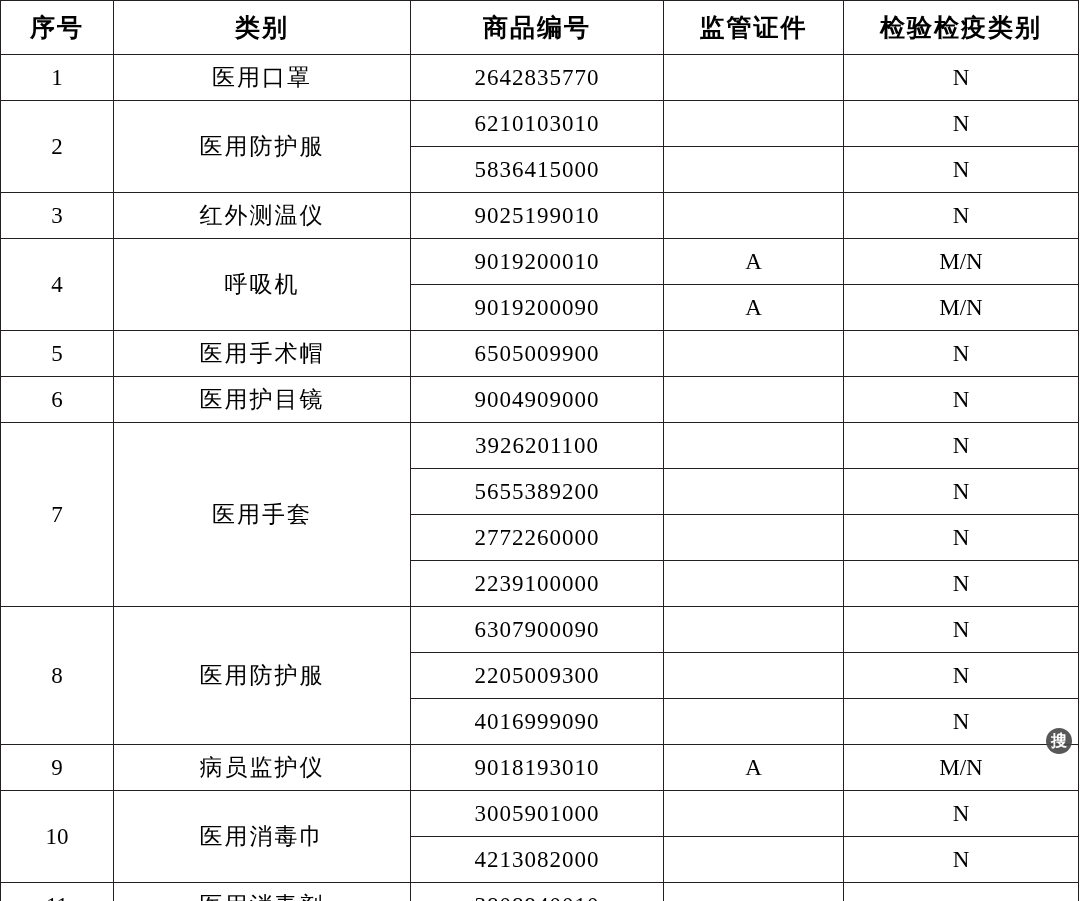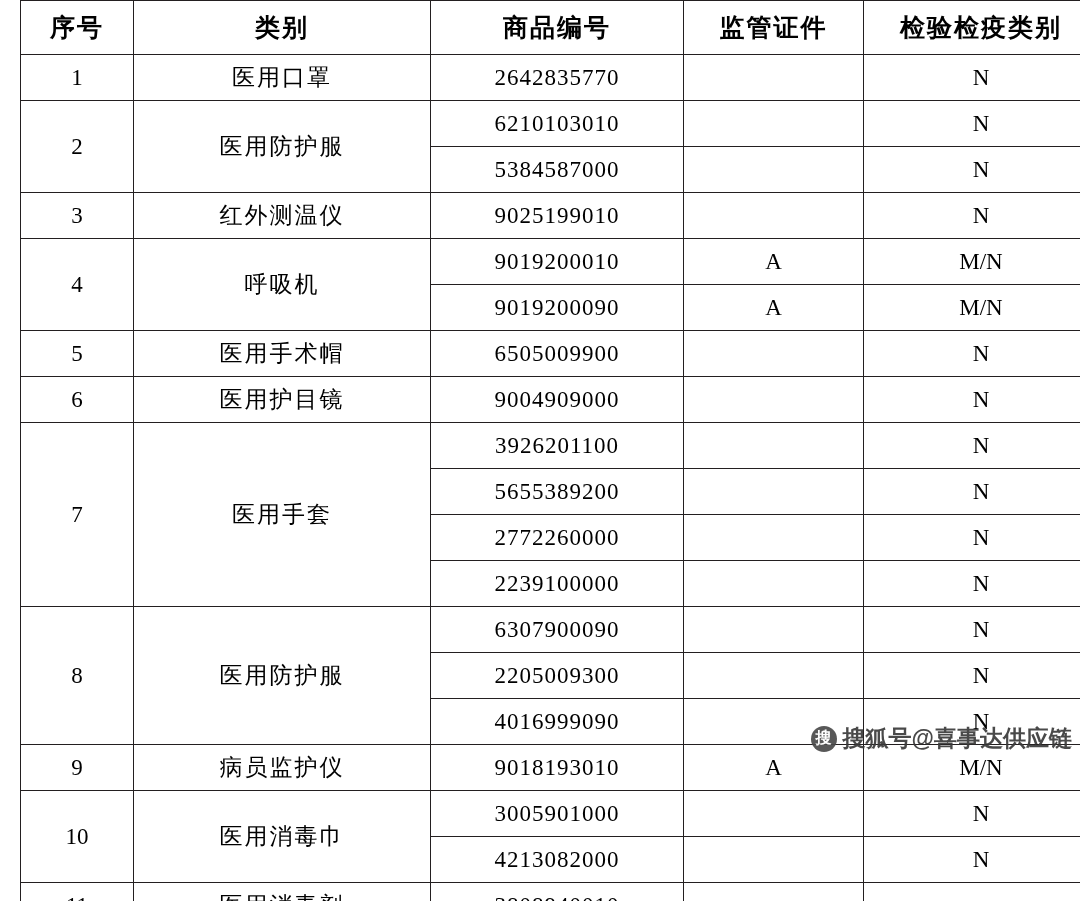--- a/index.html
+++ b/index.html
@@ -13,21 +13,20 @@
     overflow: hidden;
     font-family: "Liberation Serif", "DejaVu Serif", serif;
     color: #000000;
     position: relative;
   }
   #sheet {
     width: 1080px;
     height: 760px;
     position: relative;
     box-sizing: border-box;
-    padding-left: 20px;
   }
   table.goods {
     border-collapse: collapse;
     width: 1078px;
     margin: 0;
     table-layout: fixed;
   }
   table.goods col.c-seq    { width: 113px; }
   table.goods col.c-cat    { width: 297px; }
   table.goods col.c-code   { width: 253px; }
@@ -124,21 +123,21 @@
           <td class="insp-cell">N</td>
         </tr>
         <tr>
           <td class="seq-cell" rowspan="2">2</td>
           <td class="cat-cell" rowspan="2">医用防护服</td>
           <td class="code-cell">6210103010</td>
           <td class="cert-cell"></td>
           <td class="insp-cell">N</td>
         </tr>
         <tr>
-          <td class="code-cell">5384587000</td>
+          <td class="code-cell">5836415000</td>
           <td class="cert-cell"></td>
           <td class="insp-cell">N</td>
         </tr>
         <tr>
           <td class="seq-cell" rowspan="1">3</td>
           <td class="cat-cell" rowspan="1">红外测温仪</td>
           <td class="code-cell">9025199010</td>
           <td class="cert-cell"></td>
           <td class="insp-cell">N</td>
         </tr>
@@ -231,16 +230,15 @@
           <td class="cat-cell" rowspan="1">医用消毒剂</td>
           <td class="code-cell">3808940010</td>
           <td class="cert-cell"></td>
           <td class="insp-cell"></td>
         </tr>
       </tbody>
   </table>
 
   <div class="watermark">
     <span class="wm-logo">搜</span>
-    <span>搜狐号@喜事达供应链</span>
   </div>
 
 </div>
 
 </body></html>

